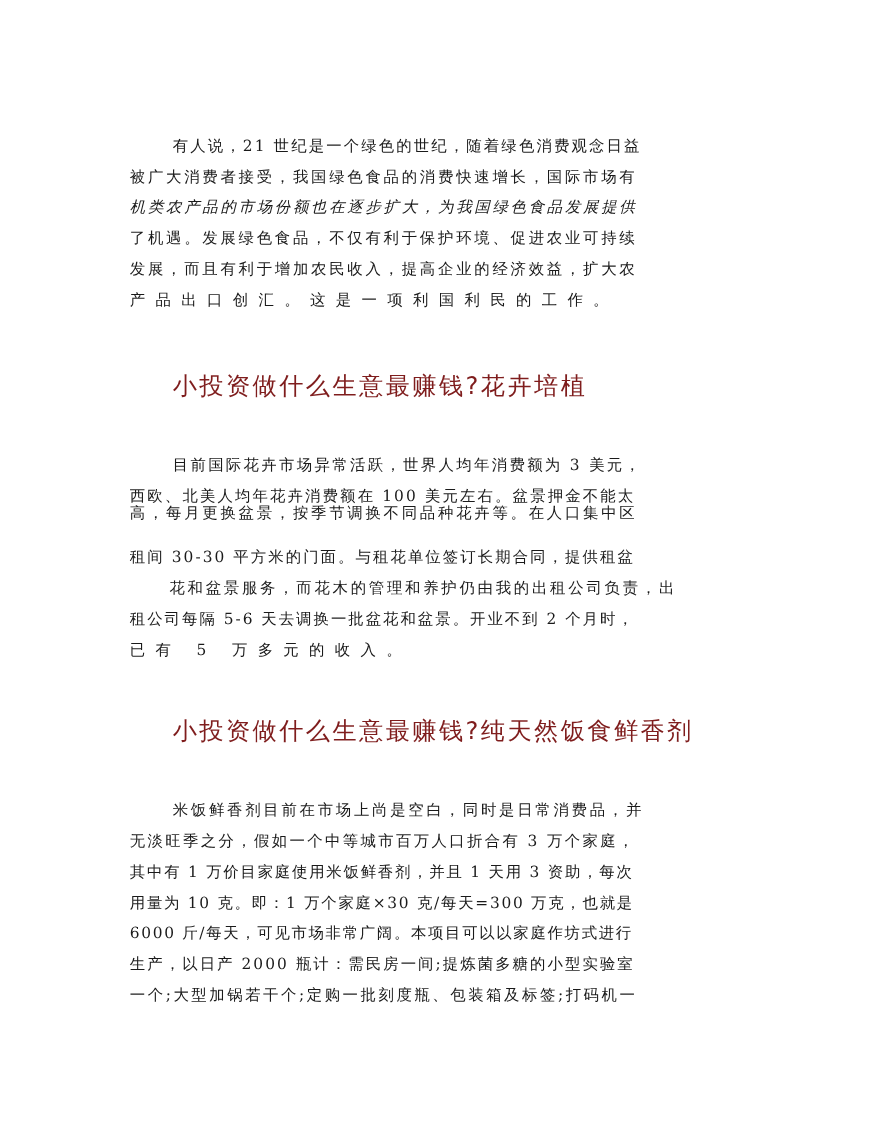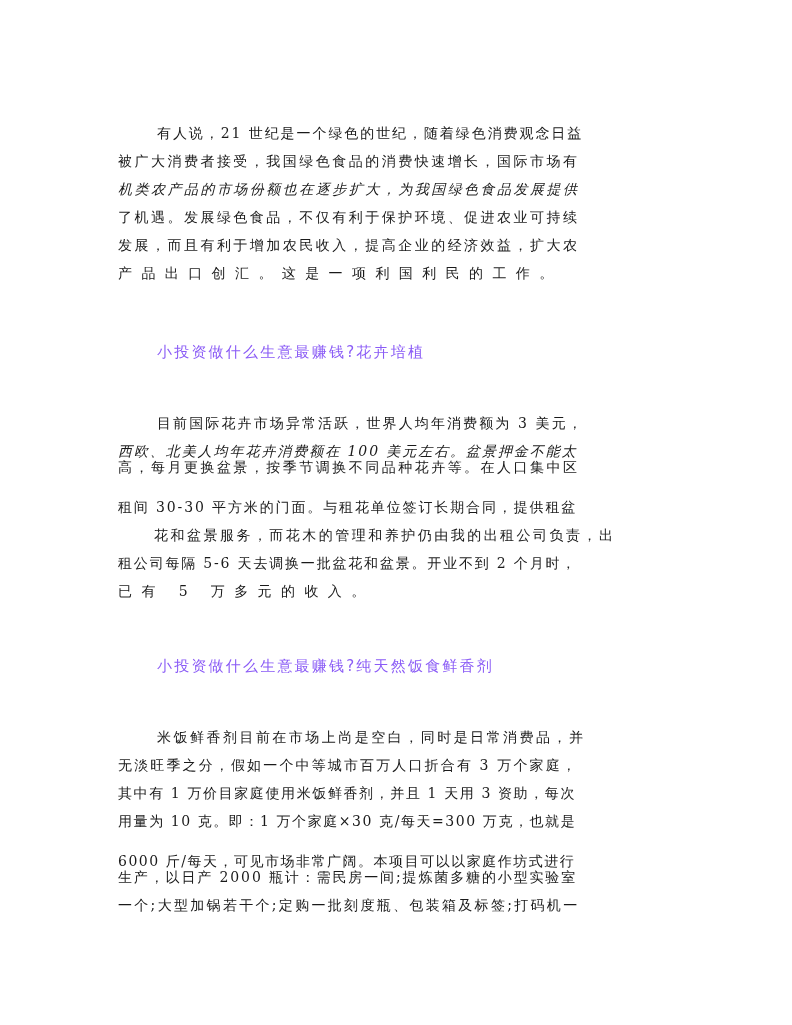--- a/index.html
+++ b/index.html
@@ -44,58 +44,58 @@
       width: 504px;
     }
     .line.last {
       text-align-last: left;
     }
     .heading {
       position: absolute;
       left: 157px;
       height: 28px;
       line-height: 28px;
-      font-size: 15px;
+      font-size: 22px;
       white-space: nowrap;
       letter-spacing: 2.2px;
       font-family: "DejaVu Sans", "Liberation Sans", sans-serif;
-      color: #8b5cf6;
+      color: #7f1d1d;
     }
   </style>
 </head>
 <body>
 
 <div class="page">
 
   <div class="block" style="top:119px;">
     <div class="line indent" style="top: 0px; width: 504px; letter-spacing: 1.92593px; text-align-last: left; text-align: left;">有人说，21 世纪是一个绿色的世纪，随着绿色消费观念日益</div>
     <div class="line" style="top: 28px; width: 543px; letter-spacing: 2.48148px; text-align-last: left; text-align: left;">被广大消费者接受，我国绿色食品的消费快速增长，国际市场有</div>
     <div class="line" style="top: 56px; width: 543px; letter-spacing: 2.48148px; text-align-last: left; text-align: left; font-style: italic;">机类农产品的市场份额也在逐步扩大，为我国绿色食品发展提供</div>
     <div class="line" style="top: 84px; width: 543px; letter-spacing: 2.48148px; text-align-last: left; text-align: left;">了机遇。发展绿色食品，不仅有利于保护环境、促进农业可持续</div>
     <div class="line" style="top: 112px; width: 543px; letter-spacing: 2.48148px; text-align-last: left; text-align: left;">发展，而且有利于增加农民收入，提高企业的经济效益，扩大农</div>
     <div class="line last" style="top: 140px; letter-spacing: 9.4px;">产品出口创汇。这是一项利国利民的工作。</div>
   </div>
 
   <div class="heading" style="top:338px;">小投资做什么生意最赚钱?花卉培植</div>
 
   <div class="block" style="top:409px;">
     <div class="line indent" style="top: 0px; width: 504px; letter-spacing: 2.11111px; text-align-last: left; text-align: left;">目前国际花卉市场异常活跃，世界人均年消费额为 3 美元，</div>
-    <div class="line" style="top: 28px; width: 543px; letter-spacing: 1.93333px; text-align-last: left; text-align: center; font-style: italic;">西欧、北美人均年花卉消费额在 100 美元左右。盆景押金不能太</div>
+    <div class="line" style="top: 28px; width: 543px; letter-spacing: 1.93333px; text-align-last: left; text-align: center;">西欧、北美人均年花卉消费额在 100 美元左右。盆景押金不能太</div>
     <div class="line" style="top: 44px; width: 543px; letter-spacing: 2.48148px; text-align-last: left; text-align: right;">高，每月更换盆景，按季节调换不同品种花卉等。在人口集中区</div>
     <div class="line" style="top: 84px; width: 543px; letter-spacing: 1.87097px; text-align-last: left; text-align: left;">租间 30-30 平方米的门面。与租花单位签订长期合同，提供租盆</div>
     <div class="line" style="top: 112px; width: 543px; letter-spacing: 2.48148px; text-align-last: left; text-align: center; margin-left: 36px;">花和盆景服务，而花木的管理和养护仍由我的出租公司负责，出</div>
     <div class="line" style="top: 140px; width: 543px; letter-spacing: 1.8125px; text-align-last: left; text-align: left;">租公司每隔 5-6 天去调换一批盆花和盆景。开业不到 2 个月时，</div>
     <div class="line last" style="top: 168px; letter-spacing: 9.4px;">已有 5 万多元的收入。</div>
   </div>
 
   <div class="heading" style="top:652px;">小投资做什么生意最赚钱?纯天然饭食鲜香剂</div>
 
   <div class="block" style="top:723px;">
     <div class="line indent" style="top: 0px; width: 504px; letter-spacing: 2.48px; text-align-last: left; text-align: left;">米饭鲜香剂目前在市场上尚是空白，同时是日常消费品，并</div>
     <div class="line" style="top: 28px; width: 543px; letter-spacing: 2.13793px; text-align-last: left; text-align: left;">无淡旺季之分，假如一个中等城市百万人口折合有 3 万个家庭，</div>
     <div class="line" style="top: 56px; width: 543px; letter-spacing: 1.60606px; text-align-last: left; text-align: left;">其中有 1 万价目家庭使用米饭鲜香剂，并且 1 天用 3 资助，每次</div>
     <div class="line" style="top: 84px; width: 543px; letter-spacing: 1.57143px; text-align-last: left; text-align: left;">用量为 10 克。即：1 万个家庭×30 克/每天=300 万克，也就是</div>
-    <div class="line" style="top: 124px; width: 543px; letter-spacing: 1.51613px; text-align-last: left; text-align: left;">6000 斤/每天，可见市场非常广阔。本项目可以以家庭作坊式进行</div>
+    <div class="line" style="top: 112px; width: 543px; letter-spacing: 1.51613px; text-align-last: left; text-align: left;">6000 斤/每天，可见市场非常广阔。本项目可以以家庭作坊式进行</div>
     <div class="line" style="top: 140px; width: 543px; letter-spacing: 1.87097px; text-align-last: left; text-align: left;">生产，以日产 2000 瓶计：需民房一间;提炼菌多糖的小型实验室</div>
     <div class="line" style="top: 168px; width: 543px; letter-spacing: 2.31034px; text-align-last: left; text-align: left;">一个;大型加锅若干个;定购一批刻度瓶、包装箱及标签;打码机一</div>
   </div>
 
 </div>
 
 </body></html>

